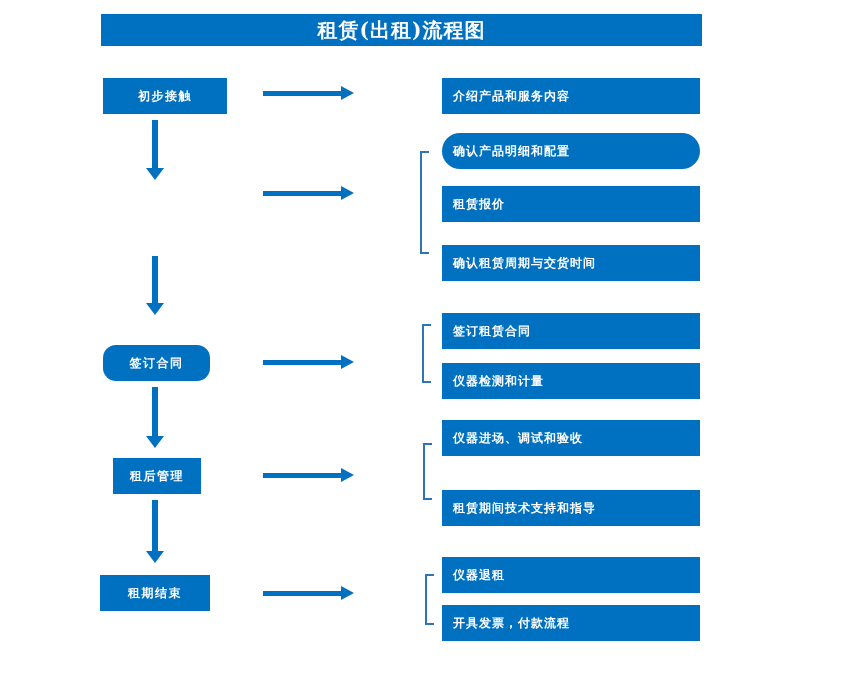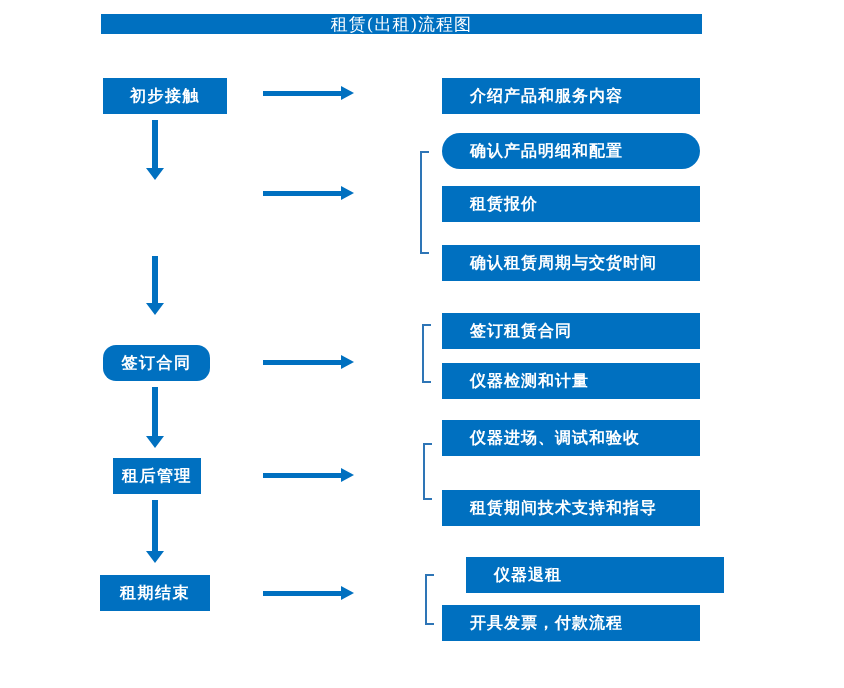--- a/index.html
+++ b/index.html
@@ -13,66 +13,66 @@
     width: 844px;
     height: 688px;
     background: var(--background, #ffffff);
     overflow: hidden;
   }
   .title-bar {
     position: absolute;
     left: 101px;
     top: 14px;
     width: 601px;
-    height: 20px;
+    height: 32px;
     background: var(--primary, #0070C0);
     color: var(--text_color, #ffffff);
-    font-size: 17px;
-    font-weight: normal;
+    font-size: 20px;
+    font-weight: bold;
     letter-spacing: 1px;
     display: flex;
     align-items: center;
     justify-content: center;
   }
   .box {
     position: absolute;
     background: var(--primary, #0070C0);
     color: var(--text_color, #ffffff);
-    font-size: 16px;
+    font-size: 12px;
     font-weight: bold;
     letter-spacing: 1.5px;
     display: flex;
     align-items: center;
     white-space: nowrap;
   }
   .box.left { justify-content: center; height: 36px; }
   .box.right {
     left: 442px;
     width: 258px;
     height: 36px;
-    padding-left: 28px;
+    padding-left: 11px;
     box-sizing: border-box;
     justify-content: flex-start;
     letter-spacing: 1px;
   }
   .l1 { left: 103px; top: 78px;  width: 124px; }
   .l2 { left: 103px; top: 187px; width: 124px; }
   .l3 { left: 103px; top: 345px; width: 107px; border-radius: 13px; }
   .l4 { left: 113px; top: 458px; width: 88px; }
   .l5 { left: 100px; top: 575px; width: 110px; }
 
   .r1  { top: 78px;  }
   .r2  { top: 133px; border-radius: 18px; }
   .r3  { top: 186px; }
   .r4  { top: 245px; }
   .r5  { top: 313px; }
   .r6  { top: 363px; }
   .r7  { top: 420px; }
   .r8  { top: 490px; }
-  .r9  { top: 557px; margin-left: 24px; }
+  .r9  { top: 557px; }
   .r10 { top: 605px; }
 
   
   .h-arrow { position: absolute; left: 263px; width: 91px; height: 14px; }
   .h-arrow .shaft {
     position: absolute; left: 0; top: 5px; width: 78px; height: 5px;
     background: var(--primary, #0070C0);
   }
   .h-arrow .head {
     position: absolute; right: 0; top: 0; width: 0; height: 0;

